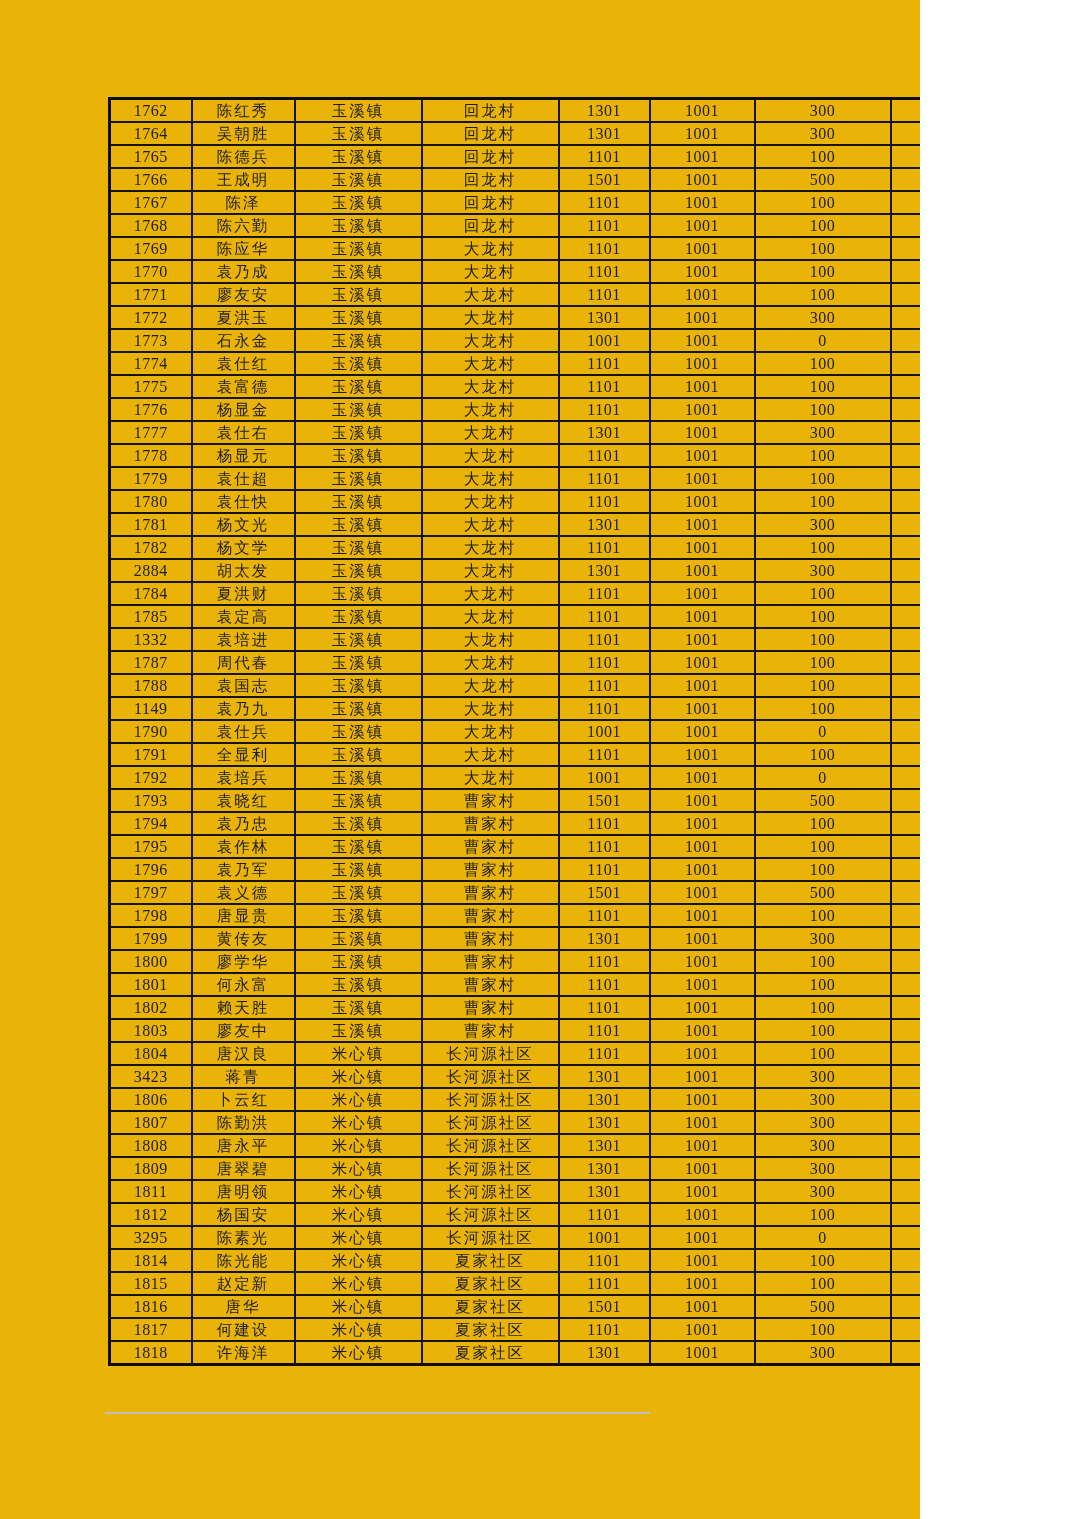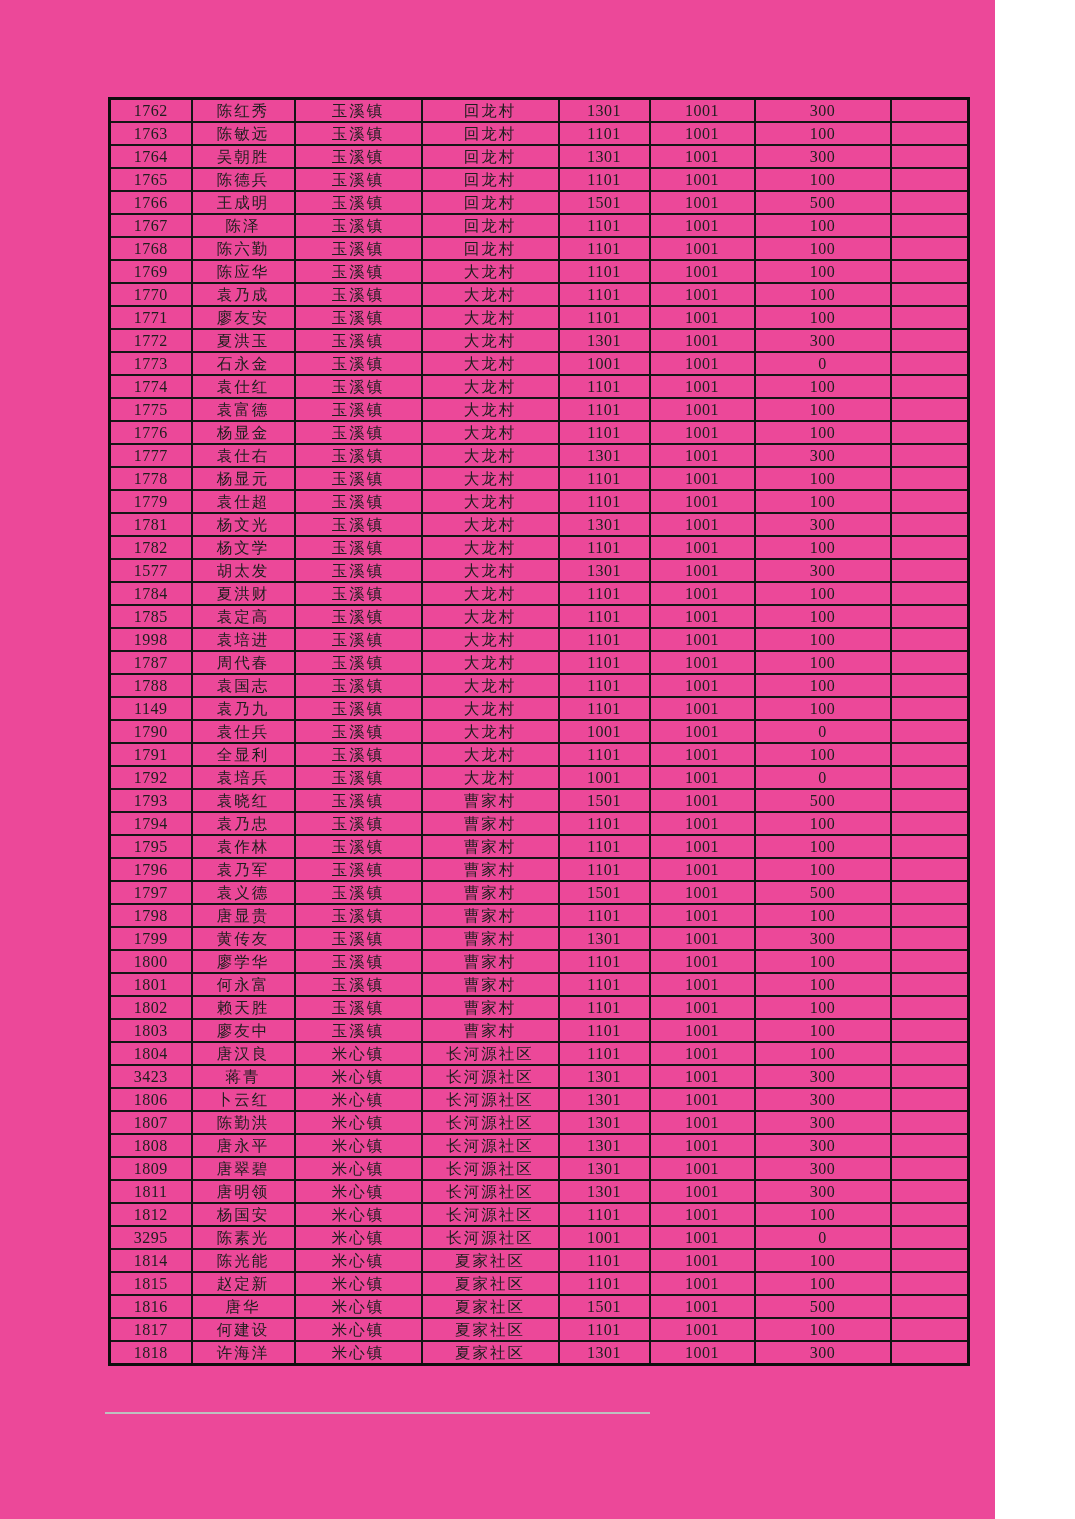--- a/index.html
+++ b/index.html
@@ -9,23 +9,23 @@
   }
   body {
     width: 1075px;
     height: 1519px;
     position: relative;
     font-family: "Liberation Serif", "DejaVu Serif", serif;
   }
   .page {
     position: absolute;
     left: 0; top: 0;
-    width: 995px;
+    width: 920px;
     height: 1519px;
-    background: #ec4899;
+    background: #eab308;
     overflow: hidden;
   }
   table.roster {
     position: absolute;
     left: 108px;
     top: 97px;
     width: 859px;
     border-collapse: collapse;
     table-layout: fixed;
     border: 3px solid #0e0e0e;
@@ -86,30 +86,20 @@
           <td>1762</td>
           <td>陈红秀</td>
           <td>玉溪镇</td>
           <td>回龙村</td>
           <td>1301</td>
           <td>1001</td>
           <td>300</td>
           <td></td>
         </tr>
         <tr>
-          <td>1763</td>
-          <td>陈敏远</td>
-          <td>玉溪镇</td>
-          <td>回龙村</td>
-          <td>1101</td>
-          <td>1001</td>
-          <td>100</td>
-          <td></td>
-        </tr>
-        <tr>
           <td>1764</td>
           <td>吴朝胜</td>
           <td>玉溪镇</td>
           <td>回龙村</td>
           <td>1301</td>
           <td>1001</td>
           <td>300</td>
           <td></td>
         </tr>
         <tr>
@@ -256,41 +246,51 @@
           <td>1779</td>
           <td>袁仕超</td>
           <td>玉溪镇</td>
           <td>大龙村</td>
           <td>1101</td>
           <td>1001</td>
           <td>100</td>
           <td></td>
         </tr>
         <tr>
+          <td>1780</td>
+          <td>袁仕快</td>
+          <td>玉溪镇</td>
+          <td>大龙村</td>
+          <td>1101</td>
+          <td>1001</td>
+          <td>100</td>
+          <td></td>
+        </tr>
+        <tr>
           <td>1781</td>
           <td>杨文光</td>
           <td>玉溪镇</td>
           <td>大龙村</td>
           <td>1301</td>
           <td>1001</td>
           <td>300</td>
           <td></td>
         </tr>
         <tr>
           <td>1782</td>
           <td>杨文学</td>
           <td>玉溪镇</td>
           <td>大龙村</td>
           <td>1101</td>
           <td>1001</td>
           <td>100</td>
           <td></td>
         </tr>
         <tr>
-          <td>1577</td>
+          <td>2884</td>
           <td>胡太发</td>
           <td>玉溪镇</td>
           <td>大龙村</td>
           <td>1301</td>
           <td>1001</td>
           <td>300</td>
           <td></td>
         </tr>
         <tr>
           <td>1784</td>
@@ -306,21 +306,21 @@
           <td>1785</td>
           <td>袁定高</td>
           <td>玉溪镇</td>
           <td>大龙村</td>
           <td>1101</td>
           <td>1001</td>
           <td>100</td>
           <td></td>
         </tr>
         <tr>
-          <td>1998</td>
+          <td>1332</td>
           <td>袁培进</td>
           <td>玉溪镇</td>
           <td>大龙村</td>
           <td>1101</td>
           <td>1001</td>
           <td>100</td>
           <td></td>
         </tr>
         <tr>
           <td>1787</td>

